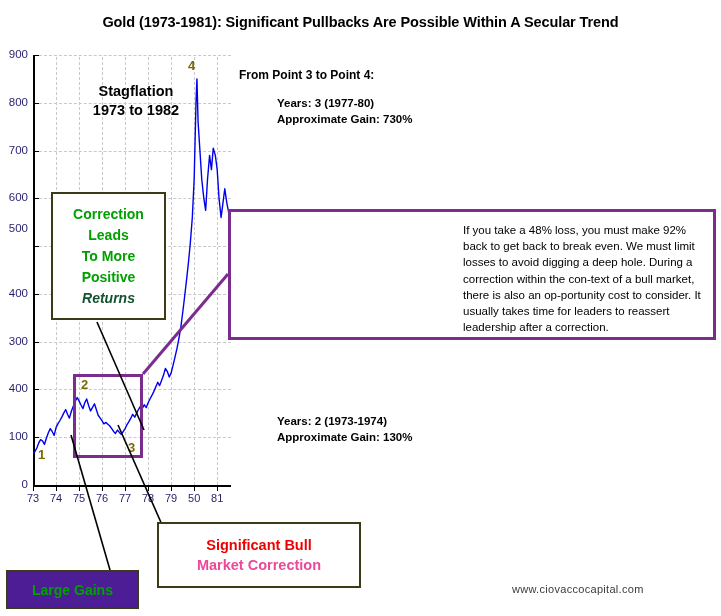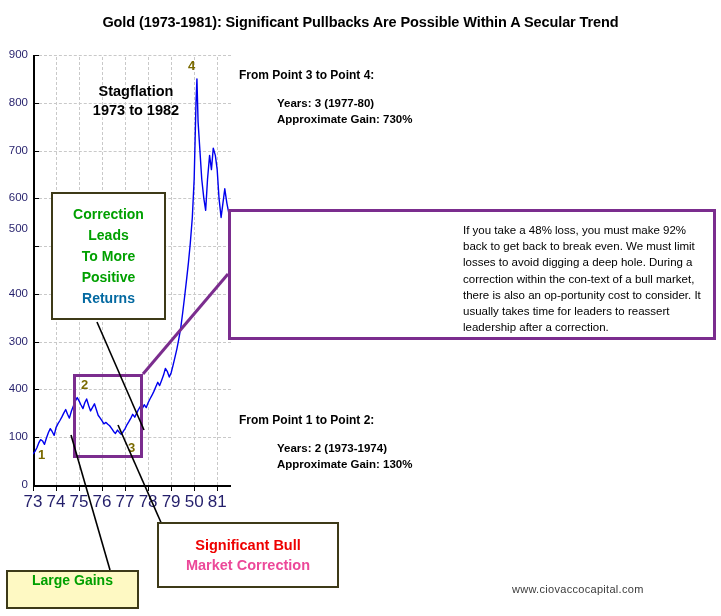--- a/index.html
+++ b/index.html
@@ -23,21 +23,21 @@
     right:0;width:28px;text-align:right;
     font-size:11.5px;color:#241f6b;font-weight:normal;
     font-family:"Liberation Sans",sans-serif;
   }
   .ytick-mark{left:33px;width:6px;height:1px;background:#000;}
   .gridline-h{left:39px;width:192px;height:0;border-top:1px dashed #c9c9c9;}
   .gridline-v{top:57px;height:428px;width:0;border-left:1px dashed #c9c9c9;}
   .xtick-mark{top:485px;width:1px;height:6px;background:#000;}
   .xtick-label{
     top:492px;width:24px;margin-left:-12px;text-align:center;
-    font-size:17px;color:#241f6b;
+    font-size:11px;color:#241f6b;
   }
 
   #price-svg{left:33px;top:55px;}
 
   
   .pt-label{
     font-size:13px;font-weight:bold;color:#7a6a00;
     font-family:"Liberation Sans",sans-serif;
   }
 
@@ -65,27 +65,27 @@
     left:228px;top:209px;width:488px;height:131px;
     border:3px solid #7b2d8e;background:#ffffff;box-sizing:border-box;
   }
   #purple-note{
     left:463px;top:222px;width:240px;
     font-size:11.5px;color:#000;line-height:16.2px;text-align:left;
   }
 
   #large-gains-box{
     left:6px;top:570px;width:133px;height:39px;
-    border:2px solid #3d3a18;background:#fef9c3;box-sizing:border-box;
-    display:flex;align-items:flex-start;justify-content:center;
+    border:2px solid #3d3a18;background:#4c1d95;box-sizing:border-box;
+    display:flex;align-items:center;justify-content:center;
   }
   #large-gains-box .txt{font-size:14px;font-weight:bold;color:#00a000;}
 
   #bull-corr-box{
-    left:157px;top:522px;width:182px;height:66px;
+    left:157px;top:522px;width:204px;height:66px;
     border:2px solid #3d3a18;background:#fff;box-sizing:border-box;
     display:flex;flex-direction:column;align-items:center;justify-content:center;
   }
   #bull-corr-box .txt{
     font-size:14.5px;font-weight:bold;color:#ee0000;line-height:20px;white-space:nowrap;
   }
 
   #watermark{
     left:512px;top:583px;font-size:11px;color:#3b3b3b;letter-spacing:0.3px;
   }
@@ -179,21 +179,21 @@
 <div class="abs" id="stagflation">
   <div>Stagflation</div>
   <div>1973 to 1982</div>
 </div>
 
 <div class="abs" id="correction-box">
   <div class="line" style="color: rgb(0, 160, 0);">Correction</div>
   <div class="line" style="color: rgb(0, 160, 0);">Leads</div>
   <div class="line" style="color: rgb(0, 160, 0);">To More</div>
   <div class="line" style="color: rgb(0, 160, 0); text-align: right;">Positive</div>
-  <div class="line" style="color: #0369a1;">Returns</div>
+  <div class="line" style="color: #14532d; font-style: italic;">Returns</div>
 </div>
 
 <svg class="abs" id="leaders" style="left:0;top:0;" width="721" height="616">
   <line x1="71" y1="435" x2="110" y2="570" stroke="#000" stroke-width="1.6"></line>
   <line x1="118" y1="425" x2="163" y2="527" stroke="#000" stroke-width="1.6"></line>
   <line x1="97" y1="322" x2="144" y2="430" stroke="#000" stroke-width="1.6"></line>
   <polyline points="143,374 228,274" fill="none" stroke="#7b2d8e" stroke-width="3"></polyline>
 </svg>
 
 <div class="abs stat-block" style="left:239px;top:68px;">
@@ -202,21 +202,20 @@
   <div class="stat-row">Approximate Gain:  730%</div>
 </div>
 
 <div class="abs stat-block" style="left:239px;top:238px;">
   <div class="stat-head">From Point 2 to Point 3</div>
   <div class="stat-row">Years:  2 (1975-1976)</div>
   <div class="stat-row">Approximate Loss:  48%</div>
 </div>
 
 <div class="abs stat-block" style="left:239px;top:413px;">
-  <div class="stat-head">From Point 1 to Point 2:</div>
   <div class="stat-row">Years:  2 (1973-1974)</div>
   <div class="stat-row">Approximate Gain:  130%</div>
 </div>
 
 <div class="abs" id="purple-box" style="border-color: rgb(123, 45, 142);"></div>
 <div class="abs" id="purple-note">If you take a 48% loss, you must make 92% back to get back to break even.  We must limit losses to avoid digging a deep hole. During a correction within the con-text of a bull market, there is also an op-portunity cost to consider. It usually takes time for leaders to reassert leadership after a correction.</div>
 
 <div class="abs" id="large-gains-box">
   <div class="txt" style="color: rgb(0, 160, 0);">Large Gains</div>
 </div>

